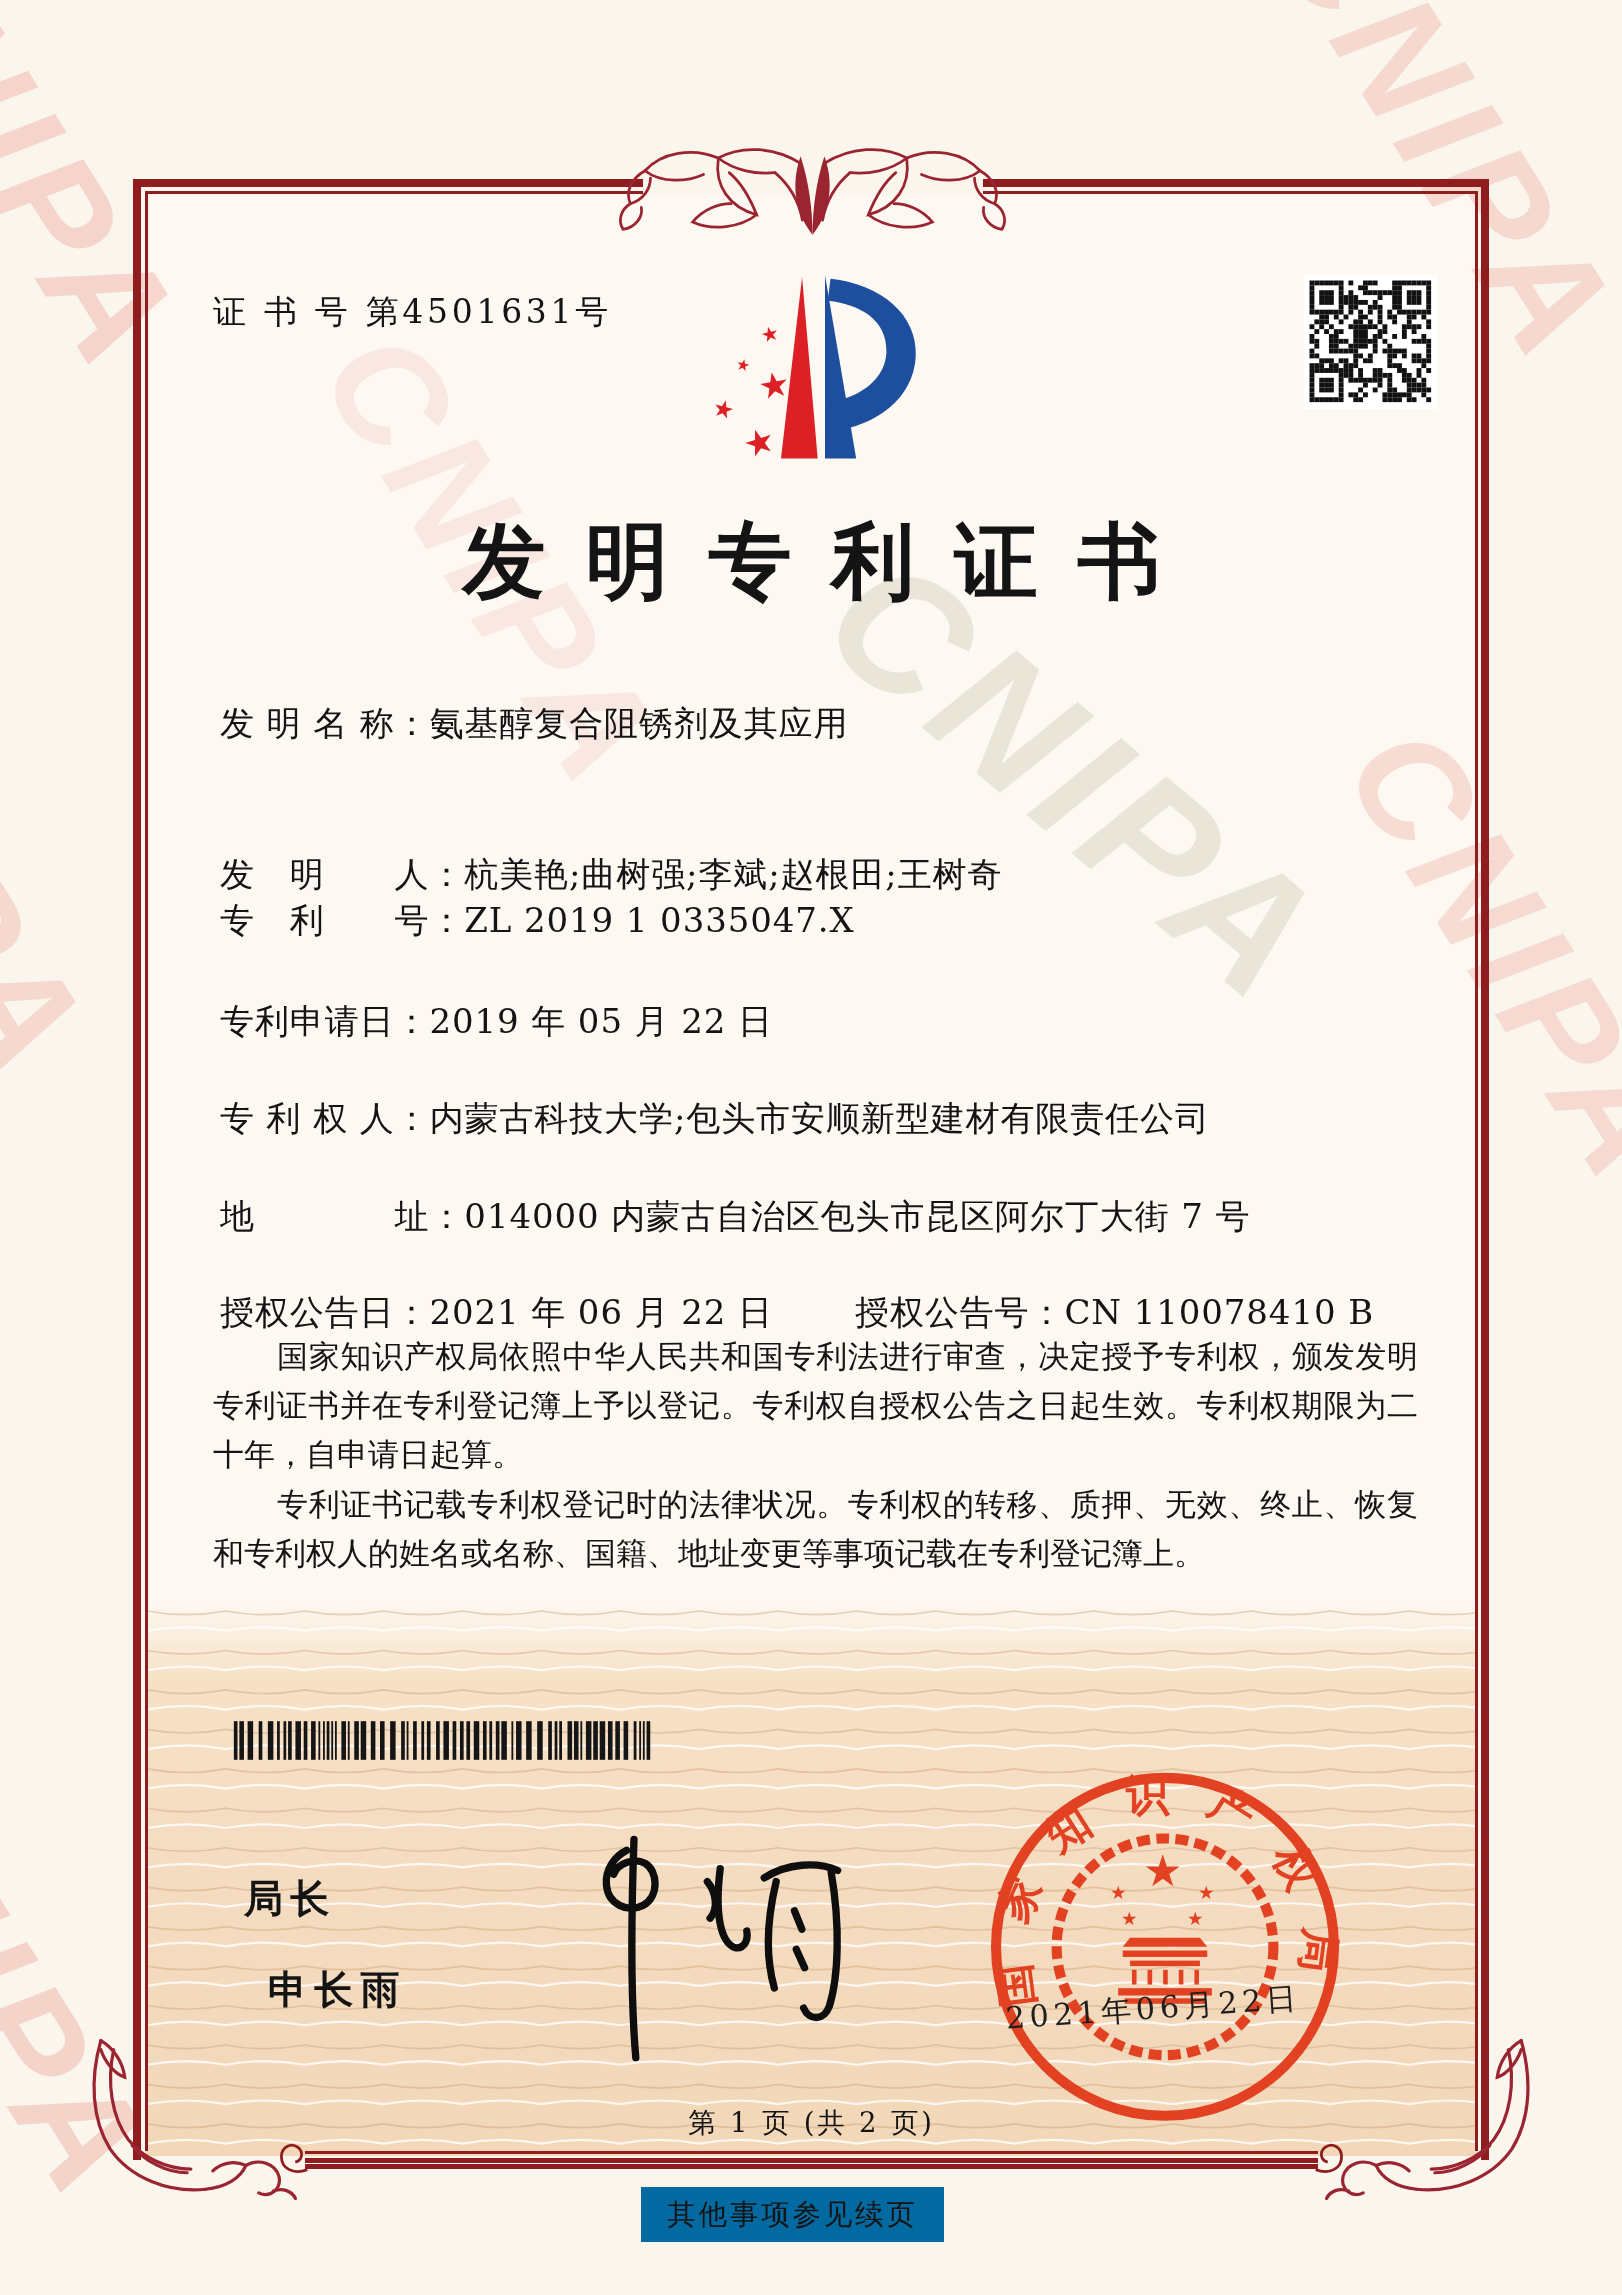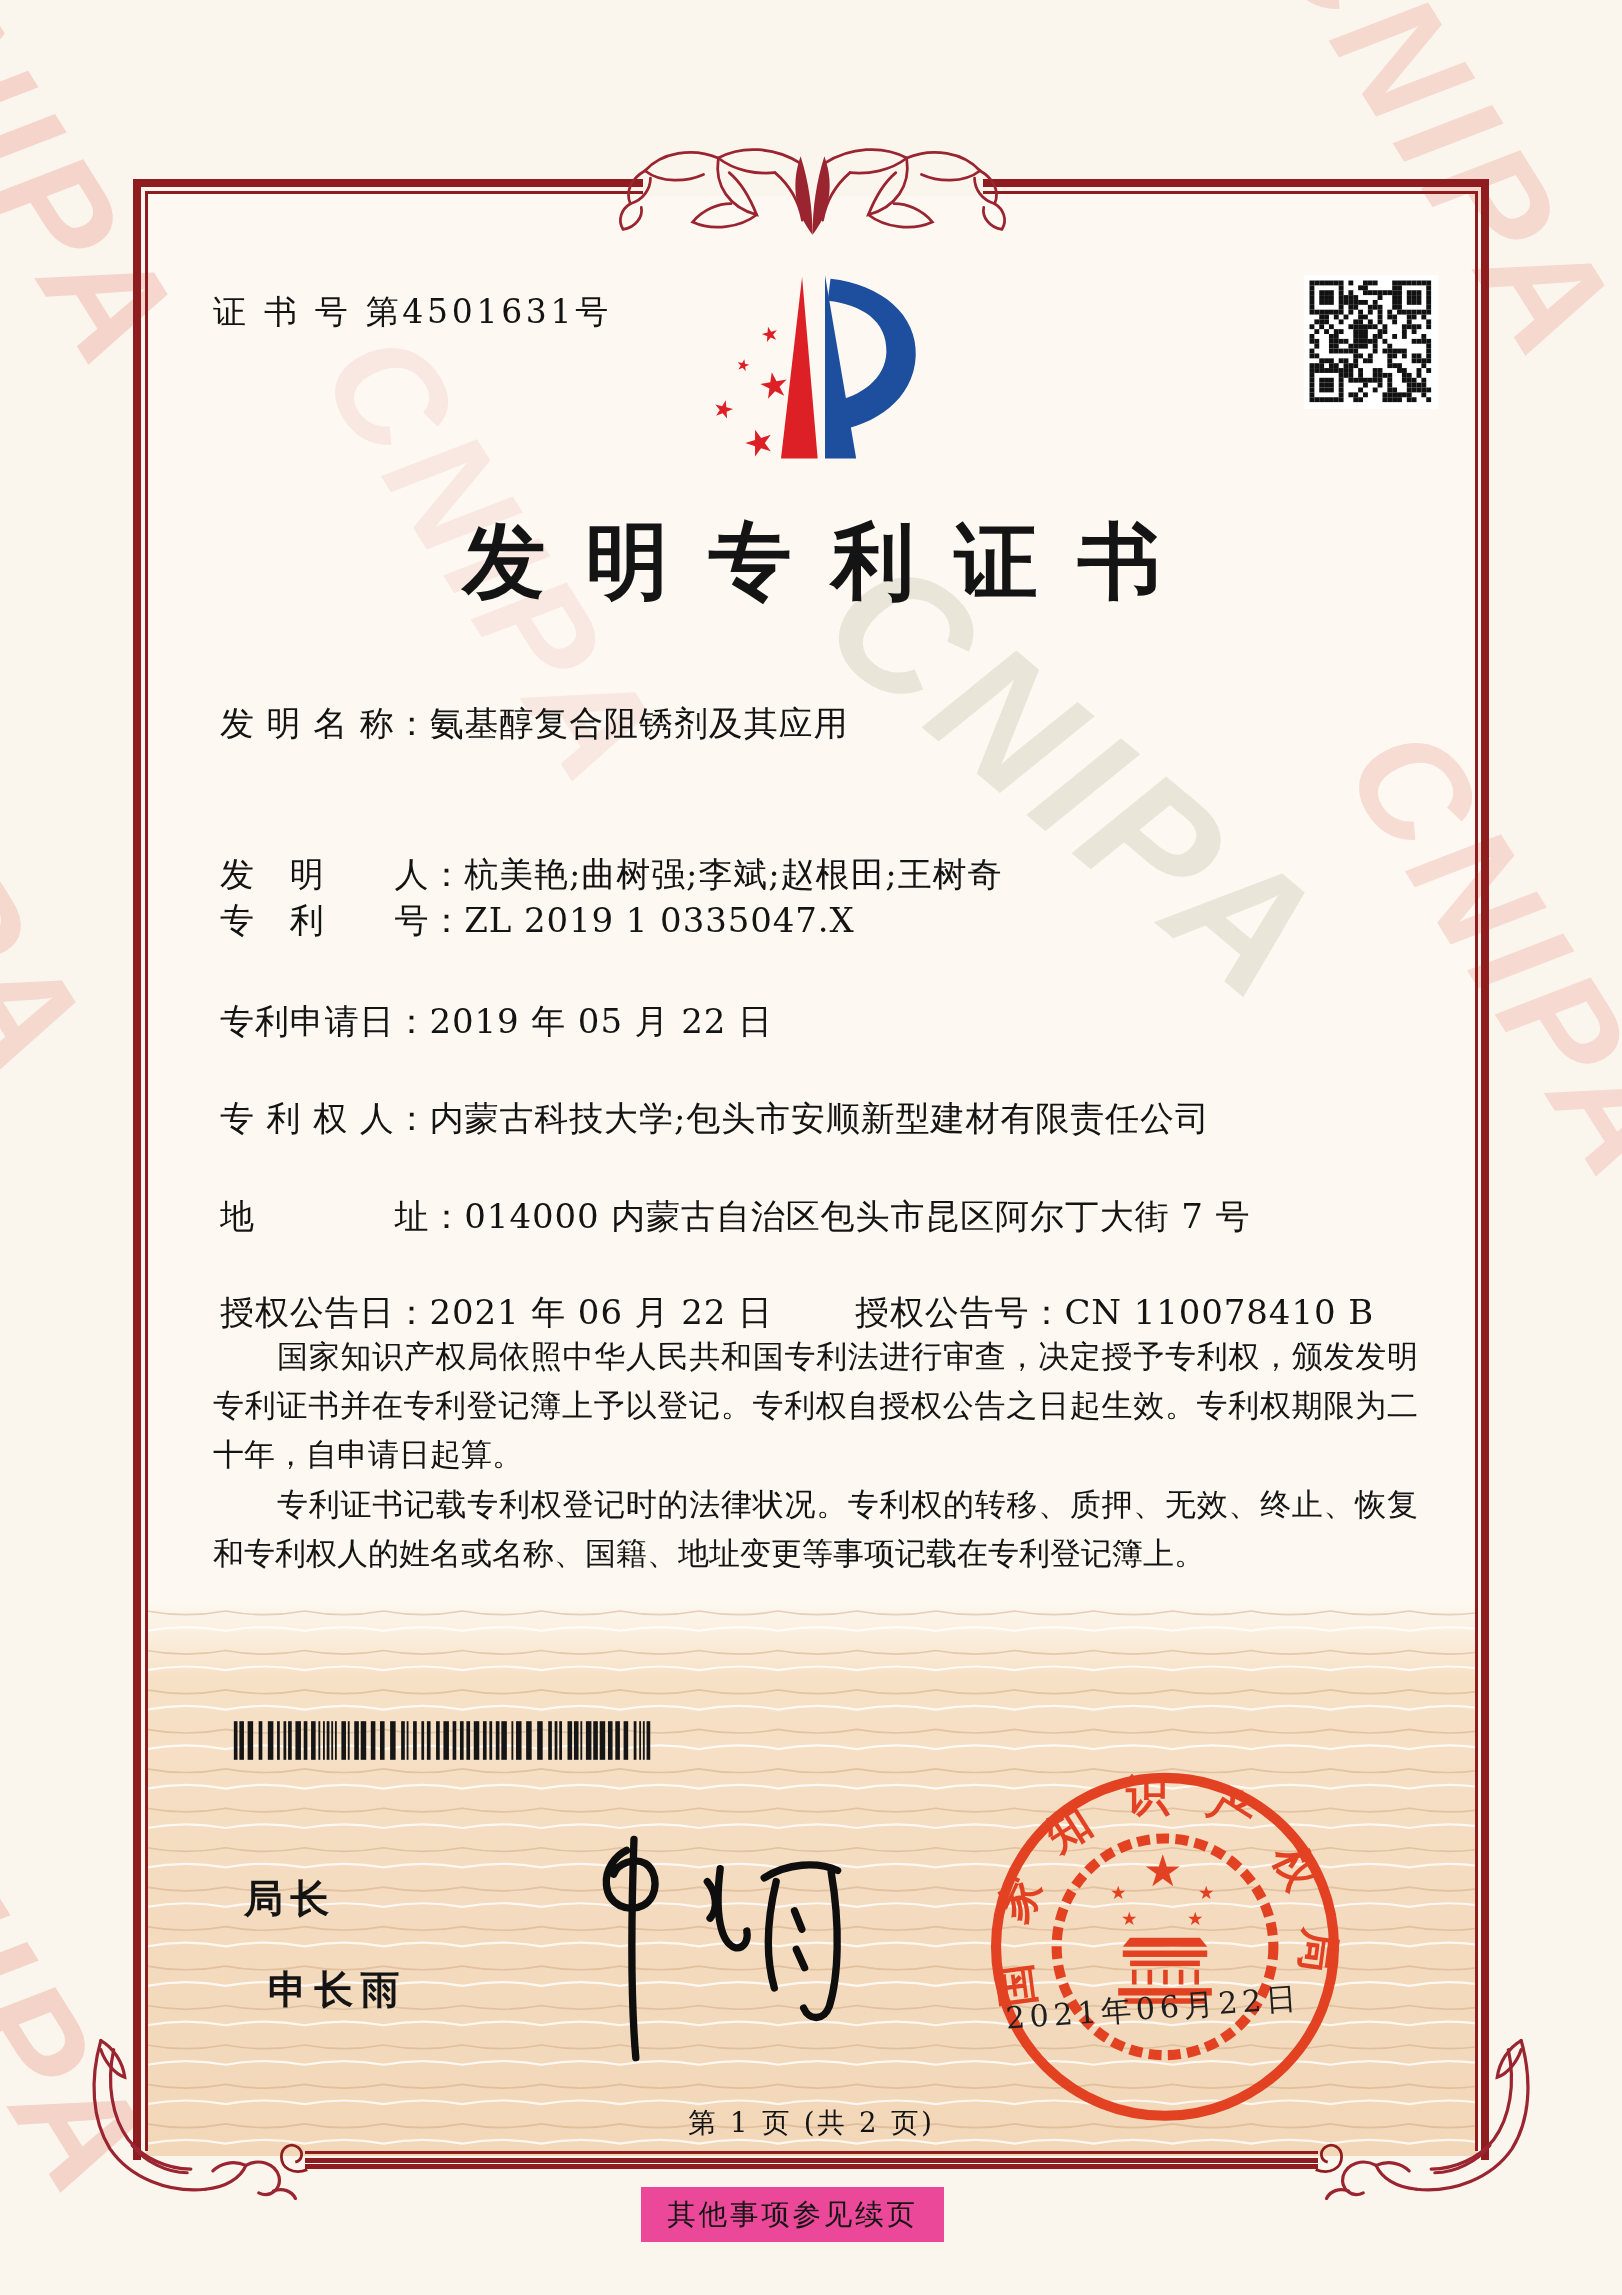--- a/index.html
+++ b/index.html
@@ -22,21 +22,21 @@
   .z4{z-index:4;}
   .certno{font-size:33px;letter-spacing:3.7px;}
   .title{left:0;right:0;text-align:center;font-size:83px;font-weight:bold;letter-spacing:40px;text-indent:40px;}
   .frow{left:220px;font-size:34px;white-space:nowrap;}
   .frow .lab{letter-spacing:0.9px;}
   .frow .val{letter-spacing:0.9px;}
   .g2{position:absolute;left:635px;top:0;white-space:nowrap;}
   .para{left:213px;width:1205px;font-size:31px;line-height:49px;text-align:justify;text-indent:64px;}
   .signer{font-family:"Liberation Sans","DejaVu Sans",sans-serif;font-weight:700;font-size:39px;letter-spacing:7.3px;}
   .pageinfo{left:0;right:0;text-align:center;font-size:27.5px;letter-spacing:2.8px;}
-  .notebox{left:641px;top:2187px;width:303px;height:55px;background:#ec4899;
+  .notebox{left:641px;top:2187px;width:303px;height:55px;background:#0369a1;
     text-align:center;line-height:55px;font-size:28.5px;letter-spacing:2.8px;z-index:5;}
   .peach{left:146px;top:1600px;width:1331px;height:556px;z-index:1;
     background:linear-gradient(180deg, rgba(246,224,196,0) 0%, rgba(246,221,190,0.85) 14%, #f5ddc2 40%, #f2d7b8 100%);}
 </style>
 </head>
 <body>
 
 <div class="page">
 
   <div class="inside"></div>

